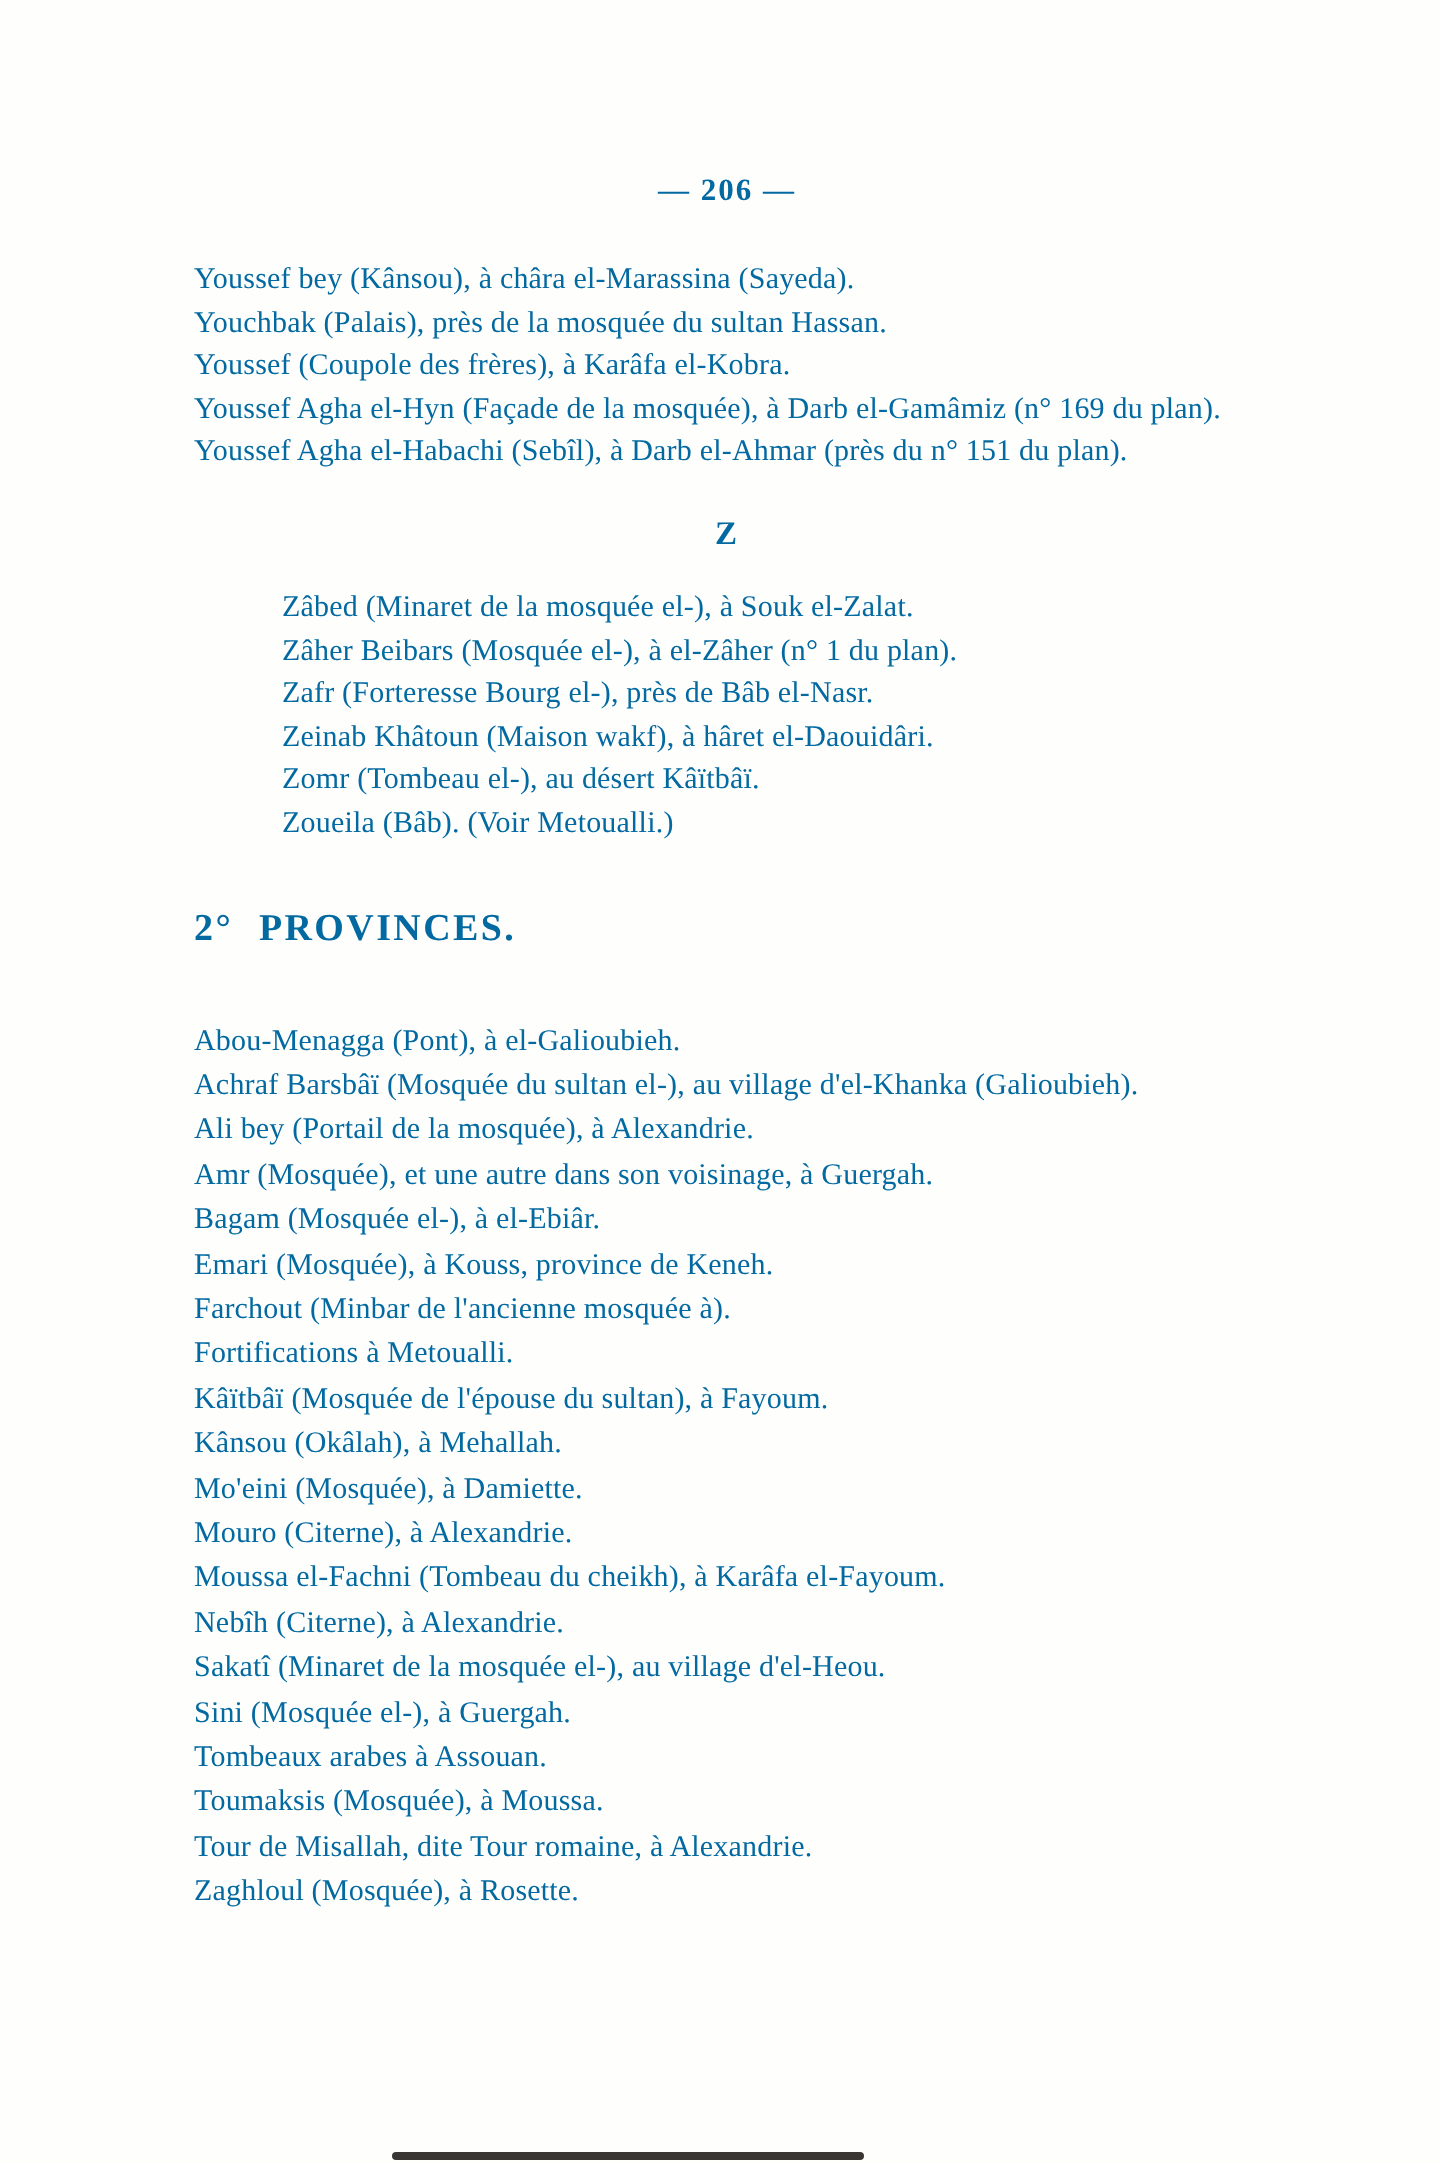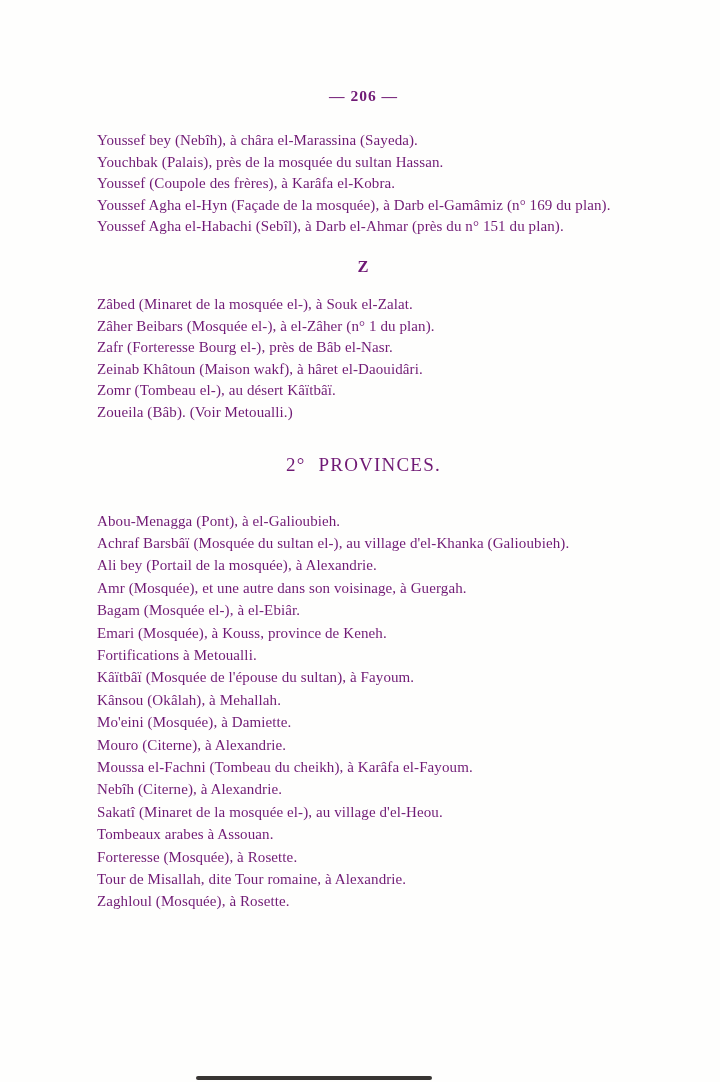--- a/index.html
+++ b/index.html
@@ -8,21 +8,21 @@
     background: #ffffff;
   }
   .page {
     position: relative;
     width: 720px;
     height: 1082px;
     background: #fefefd;
     box-sizing: border-box;
     padding: 86px 90px 0 97px;
     font-family: "Liberation Serif", "DejaVu Serif", serif;
-    color: #701a75;
+    color: #0369a1;
     overflow: hidden;
   }
   .page-number {
     text-align: center;
     font-weight: bold;
     font-size: 15.5px;
     line-height: 20px;
     letter-spacing: 1px;
   }
   .entries { margin: 0; }
@@ -37,27 +37,26 @@
   }
   .section-y { margin-top: 24px; }
   .heading-z {
     margin-top: 18px;
     font-weight: bold;
     font-size: 16.5px;
     line-height: 22px;
     text-align: center;
     letter-spacing: 1px;
   }
-  .section-z { margin-top: 16px; }
+  .section-z { margin-top: 16px; margin-left: 44px; }
   .heading-provinces {
     margin-top: 28px;
-    font-weight: normal;
+    font-weight: bold;
     font-size: 19px;
     line-height: 26px;
-    text-align: center;
     letter-spacing: 1.2px;
     word-spacing: 7px;
   }
   .section-provinces { margin-top: 32px; }
   .section-provinces .entry { line-height: 22.4px; }
   .scan-artifact {
     position: absolute;
     left: 196px;
     bottom: 2px;
     width: 236px;
@@ -69,21 +68,21 @@
 </style>
 </head>
 <body>
 
 <div class="page">
 
   <div class="page-number">— 206 —</div>
 
   <div class="entries section-y">
 
-  <p class="entry">Youssef bey (Nebîh), à châra el-Marassina (Sayeda).</p>
+  <p class="entry">Youssef bey (Kânsou), à châra el-Marassina (Sayeda).</p>
       <p class="entry">Youchbak (Palais), près de la mosquée du sultan Hassan.</p>
       <p class="entry">Youssef (Coupole des frères), à Karâfa el-Kobra.</p>
       <p class="entry">Youssef Agha el-Hyn (Façade de la mosquée), à Darb el-Gamâmiz (n° 169 du plan).</p>
       <p class="entry">Youssef Agha el-Habachi (Sebîl), à Darb el-Ahmar (près du n° 151 du plan).</p>
     </div>
 
   <div class="heading-z">Z</div>
 
   <div class="entries section-z">
 
@@ -98,29 +97,31 @@
   <div class="heading-provinces">2° PROVINCES.</div>
 
   <div class="entries section-provinces">
 
   <p class="entry">Abou-Menagga (Pont), à el-Galioubieh.</p>
       <p class="entry">Achraf Barsbâï (Mosquée du sultan el-), au village d'el-Khanka (Galioubieh).</p>
       <p class="entry">Ali bey (Portail de la mosquée), à Alexandrie.</p>
       <p class="entry">Amr (Mosquée), et une autre dans son voisinage, à Guergah.</p>
       <p class="entry">Bagam (Mosquée el-), à el-Ebiâr.</p>
       <p class="entry">Emari (Mosquée), à Kouss, province de Keneh.</p>
+      <p class="entry">Farchout (Minbar de l'ancienne mosquée à).</p>
       <p class="entry">Fortifications à Metoualli.</p>
       <p class="entry">Kâïtbâï (Mosquée de l'épouse du sultan), à Fayoum.</p>
       <p class="entry">Kânsou (Okâlah), à Mehallah.</p>
       <p class="entry">Mo'eini (Mosquée), à Damiette.</p>
       <p class="entry">Mouro (Citerne), à Alexandrie.</p>
       <p class="entry">Moussa el-Fachni (Tombeau du cheikh), à Karâfa el-Fayoum.</p>
       <p class="entry">Nebîh (Citerne), à Alexandrie.</p>
       <p class="entry">Sakatî (Minaret de la mosquée el-), au village d'el-Heou.</p>
+      <p class="entry">Sini (Mosquée el-), à Guergah.</p>
       <p class="entry">Tombeaux arabes à Assouan.</p>
-      <p class="entry">Forteresse (Mosquée), à Rosette.</p>
+      <p class="entry">Toumaksis (Mosquée), à Moussa.</p>
       <p class="entry">Tour de Misallah, dite Tour romaine, à Alexandrie.</p>
       <p class="entry">Zaghloul (Mosquée), à Rosette.</p>
     </div>
 
   <div class="scan-artifact"></div>
 
 </div>
 
 </body></html>

